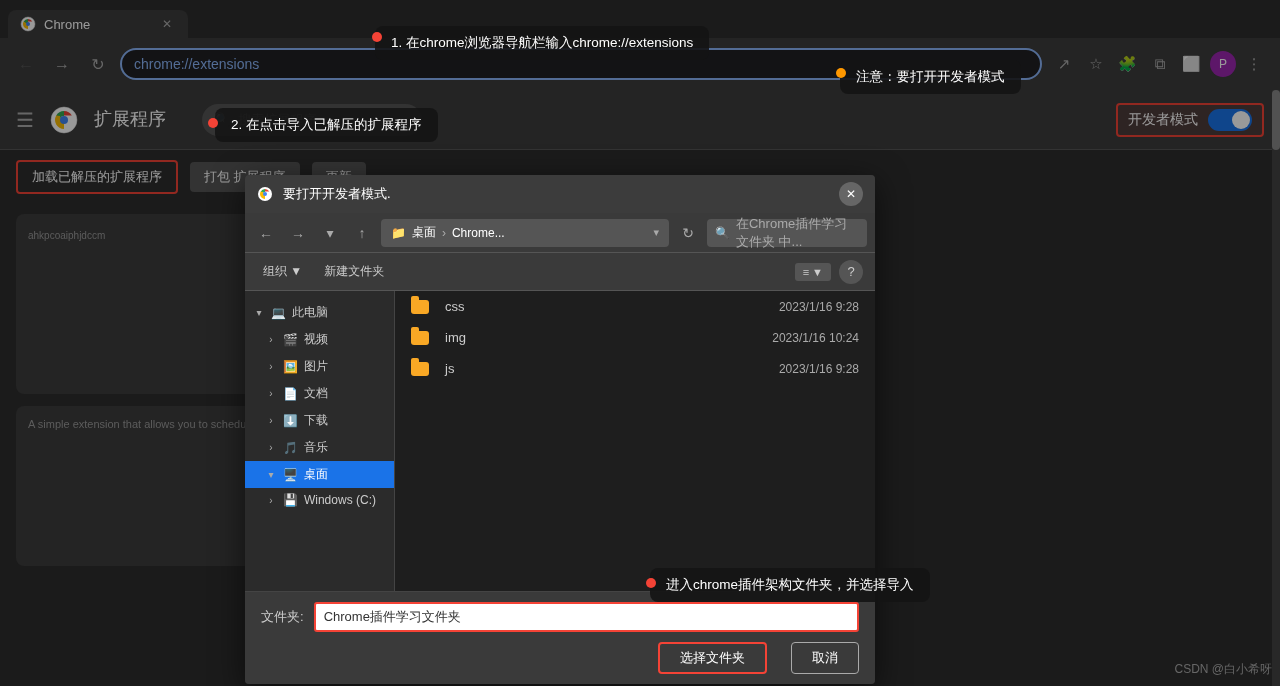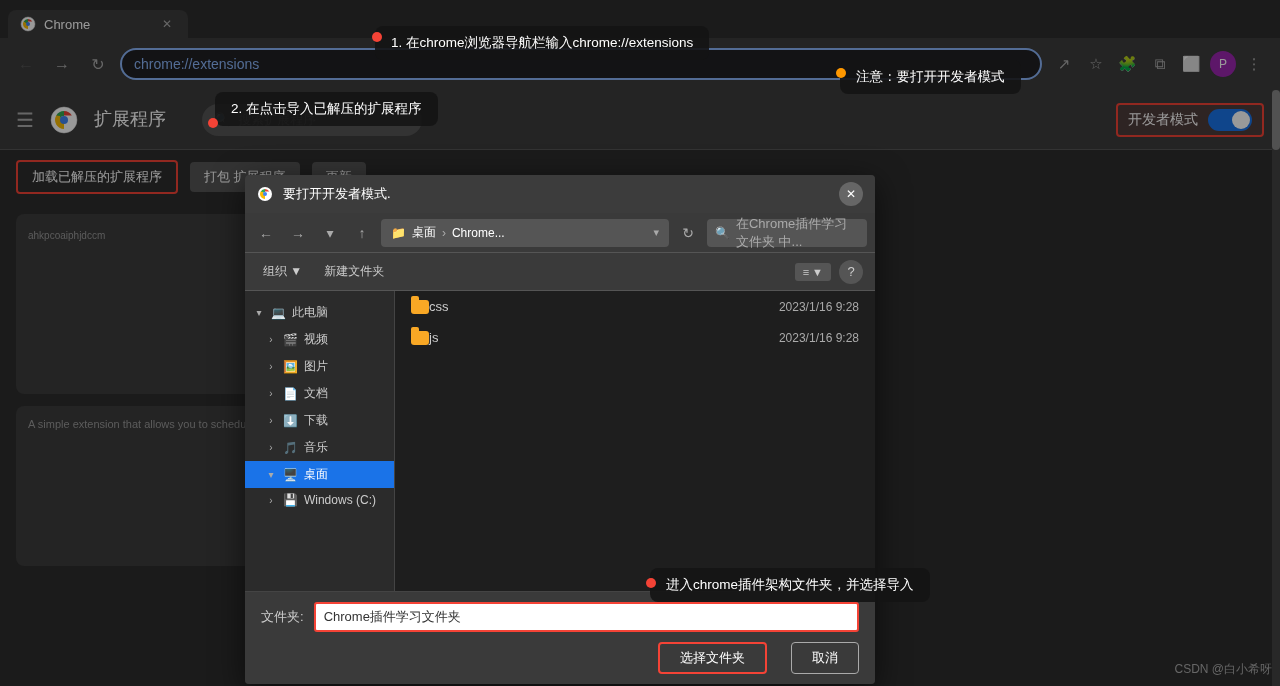--- a/index.html
+++ b/index.html
@@ -404,21 +404,21 @@
     .file-list-header .col-name { flex: 1; }
     .file-list-header .col-date { width: 160px; text-align: right; }
 
     .file-list-item {
       display: flex;
       align-items: center;
       padding: 8px 16px;
       color: #ccc;
       font-size: 13px;
       cursor: pointer;
-      gap: 0;
+      gap: 16px;
     }
 
     .file-folder-icon {
       width: 18px;
       height: 14px;
       background: #f9a825;
       border-radius: 0 3px 3px 3px;
       position: relative;
     }
 
@@ -671,21 +671,21 @@
 
 <div class="scroll-bar">
   <div class="scroll-thumb"></div>
 </div>
 
 <div class="callout-box" style="top:26px; left:375px;">
   <span>1. 在chrome浏览器导航栏输入chrome://extensions</span>
 </div>
 <div class="dot-indicator dot-red" style="position:absolute;top:32px;left:372px;width:10px;height:10px;border-radius:50%;background:#f44336;z-index:201;"></div>
 
-<div class="callout-box" style="top:92px; left:215px;text-align:center;">
+<div class="callout-box" style="top:108px; left:215px;text-align:center;">
   <span>2. 在点击导入已解压的扩展程序</span>
 </div>
 <div class="dot-indicator dot-red" style="position:absolute;top:118px;left:208px;width:10px;height:10px;border-radius:50%;background:#f44336;z-index:201;"></div>
 
 <div class="callout-box" style="top:60px; left:840px;">
   <span>注意：要打开开发者模式</span>
 </div>
 <div class="dot-indicator dot-orange" style="position:absolute;top:68px;left:836px;width:10px;height:10px;border-radius:50%;background:#ff9800;z-index:201;"></div>
 
 <div class="callout-box" style="top:568px; left:650px;">
@@ -787,20 +787,25 @@
     <div class="dialog-content">
 
 
       <div class="file-list-item">
         <div class="file-folder-icon"></div>
         <div class="col-name-val">css</div>
         <div class="col-date-val">2023/1/16 9:28</div>
       </div>
       <div class="file-list-item">
         <div class="file-folder-icon"></div>
+        <div class="col-name-val">img</div>
+        <div class="col-date-val">2023/1/16 10:24</div>
+      </div>
+      <div class="file-list-item">
+        <div class="file-folder-icon"></div>
         <div class="col-name-val">js</div>
         <div class="col-date-val">2023/1/16 9:28</div>
       </div>
     </div>
   </div>
 
   <div class="dialog-bottom">
     <div class="filename-row">
       <span class="filename-label">文件夹:</span>
       <input class="filename-input" type="text" value="Chrome插件学习文件夹" style="">

